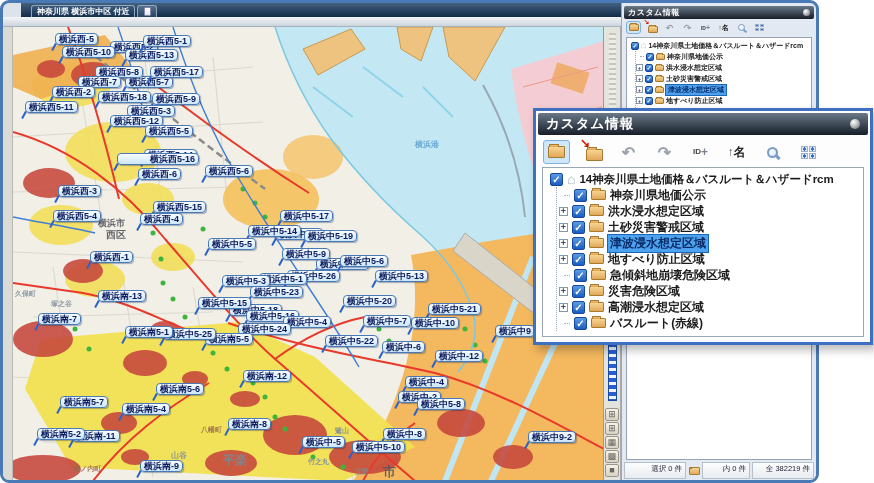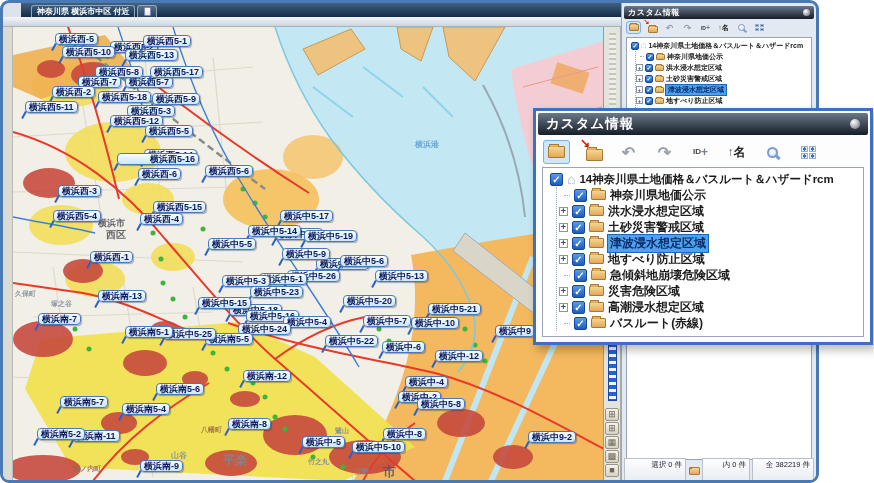--- a/index.html
+++ b/index.html
@@ -45,21 +45,21 @@
   .panel{position:absolute;left:618px;top:0;right:0;bottom:0;background:#e2e9f2;border-left:1px solid #9aa8ba}
   .phead{position:absolute;left:2px;right:2px;top:3px;height:13px;border-radius:2px;
        background:linear-gradient(#6a7888,#161e28);display:flex;align-items:center;padding:0 4px;
        color:#fff;font-size:8px;font-weight:bold;letter-spacing:.5px}
   .phead.big{position:static;height:22px;font-size:13.5px;margin:2px;padding:0 8px;letter-spacing:1px}
   .pdot{margin-left:auto;width:7px;height:7px;border-radius:50%;background:radial-gradient(circle at 35% 30%,#fff,#8a8f96 75%)}
   .big .pdot{width:10px;height:10px}
   .ptb{position:absolute;left:2px;top:17px;right:2px;height:15px;display:flex;align-items:center;gap:3px;padding:0 2px}
   .ptree{position:absolute;left:4px;top:34px;right:4px;bottom:20px;background:#fff;border:1px solid #98a4b2;overflow:hidden;padding-top:2px}
   .pstatus{position:absolute;left:2px;right:2px;bottom:2px;height:15px;display:flex;align-items:center;gap:2px;font-size:7.5px;color:#223}
-  .scell{text-align:right;padding:0 3px;border:1px solid #b8c0ca;background:linear-gradient(#fdfdfe,#e7ecf1);height:25px;line-height:12px;white-space:nowrap}
+  .scell{text-align:right;padding:0 3px;border:1px solid #b8c0ca;background:linear-gradient(#fdfdfe,#e7ecf1);height:17px;line-height:12px;white-space:nowrap}
   .scell.c1{width:62px}.scell.c2{width:48px}.scell.c3{flex:1}
   .stfold{width:12px;display:flex;justify-content:center}
 
   
   .inset{position:absolute;left:533px;top:108px;width:340px;height:237px;background:#fdfdfd;
        border:3px solid #3f6fc0;box-shadow:4px 5px 9px rgba(0,0,0,.28);z-index:10}
   .itb{height:30px;display:flex;align-items:center;gap:9px;padding:0 7px}
   .itree{margin:0 6px;border:1px solid #9aa6b4;height:170px;padding-top:3px;background:#fff;overflow:hidden}
 
   

